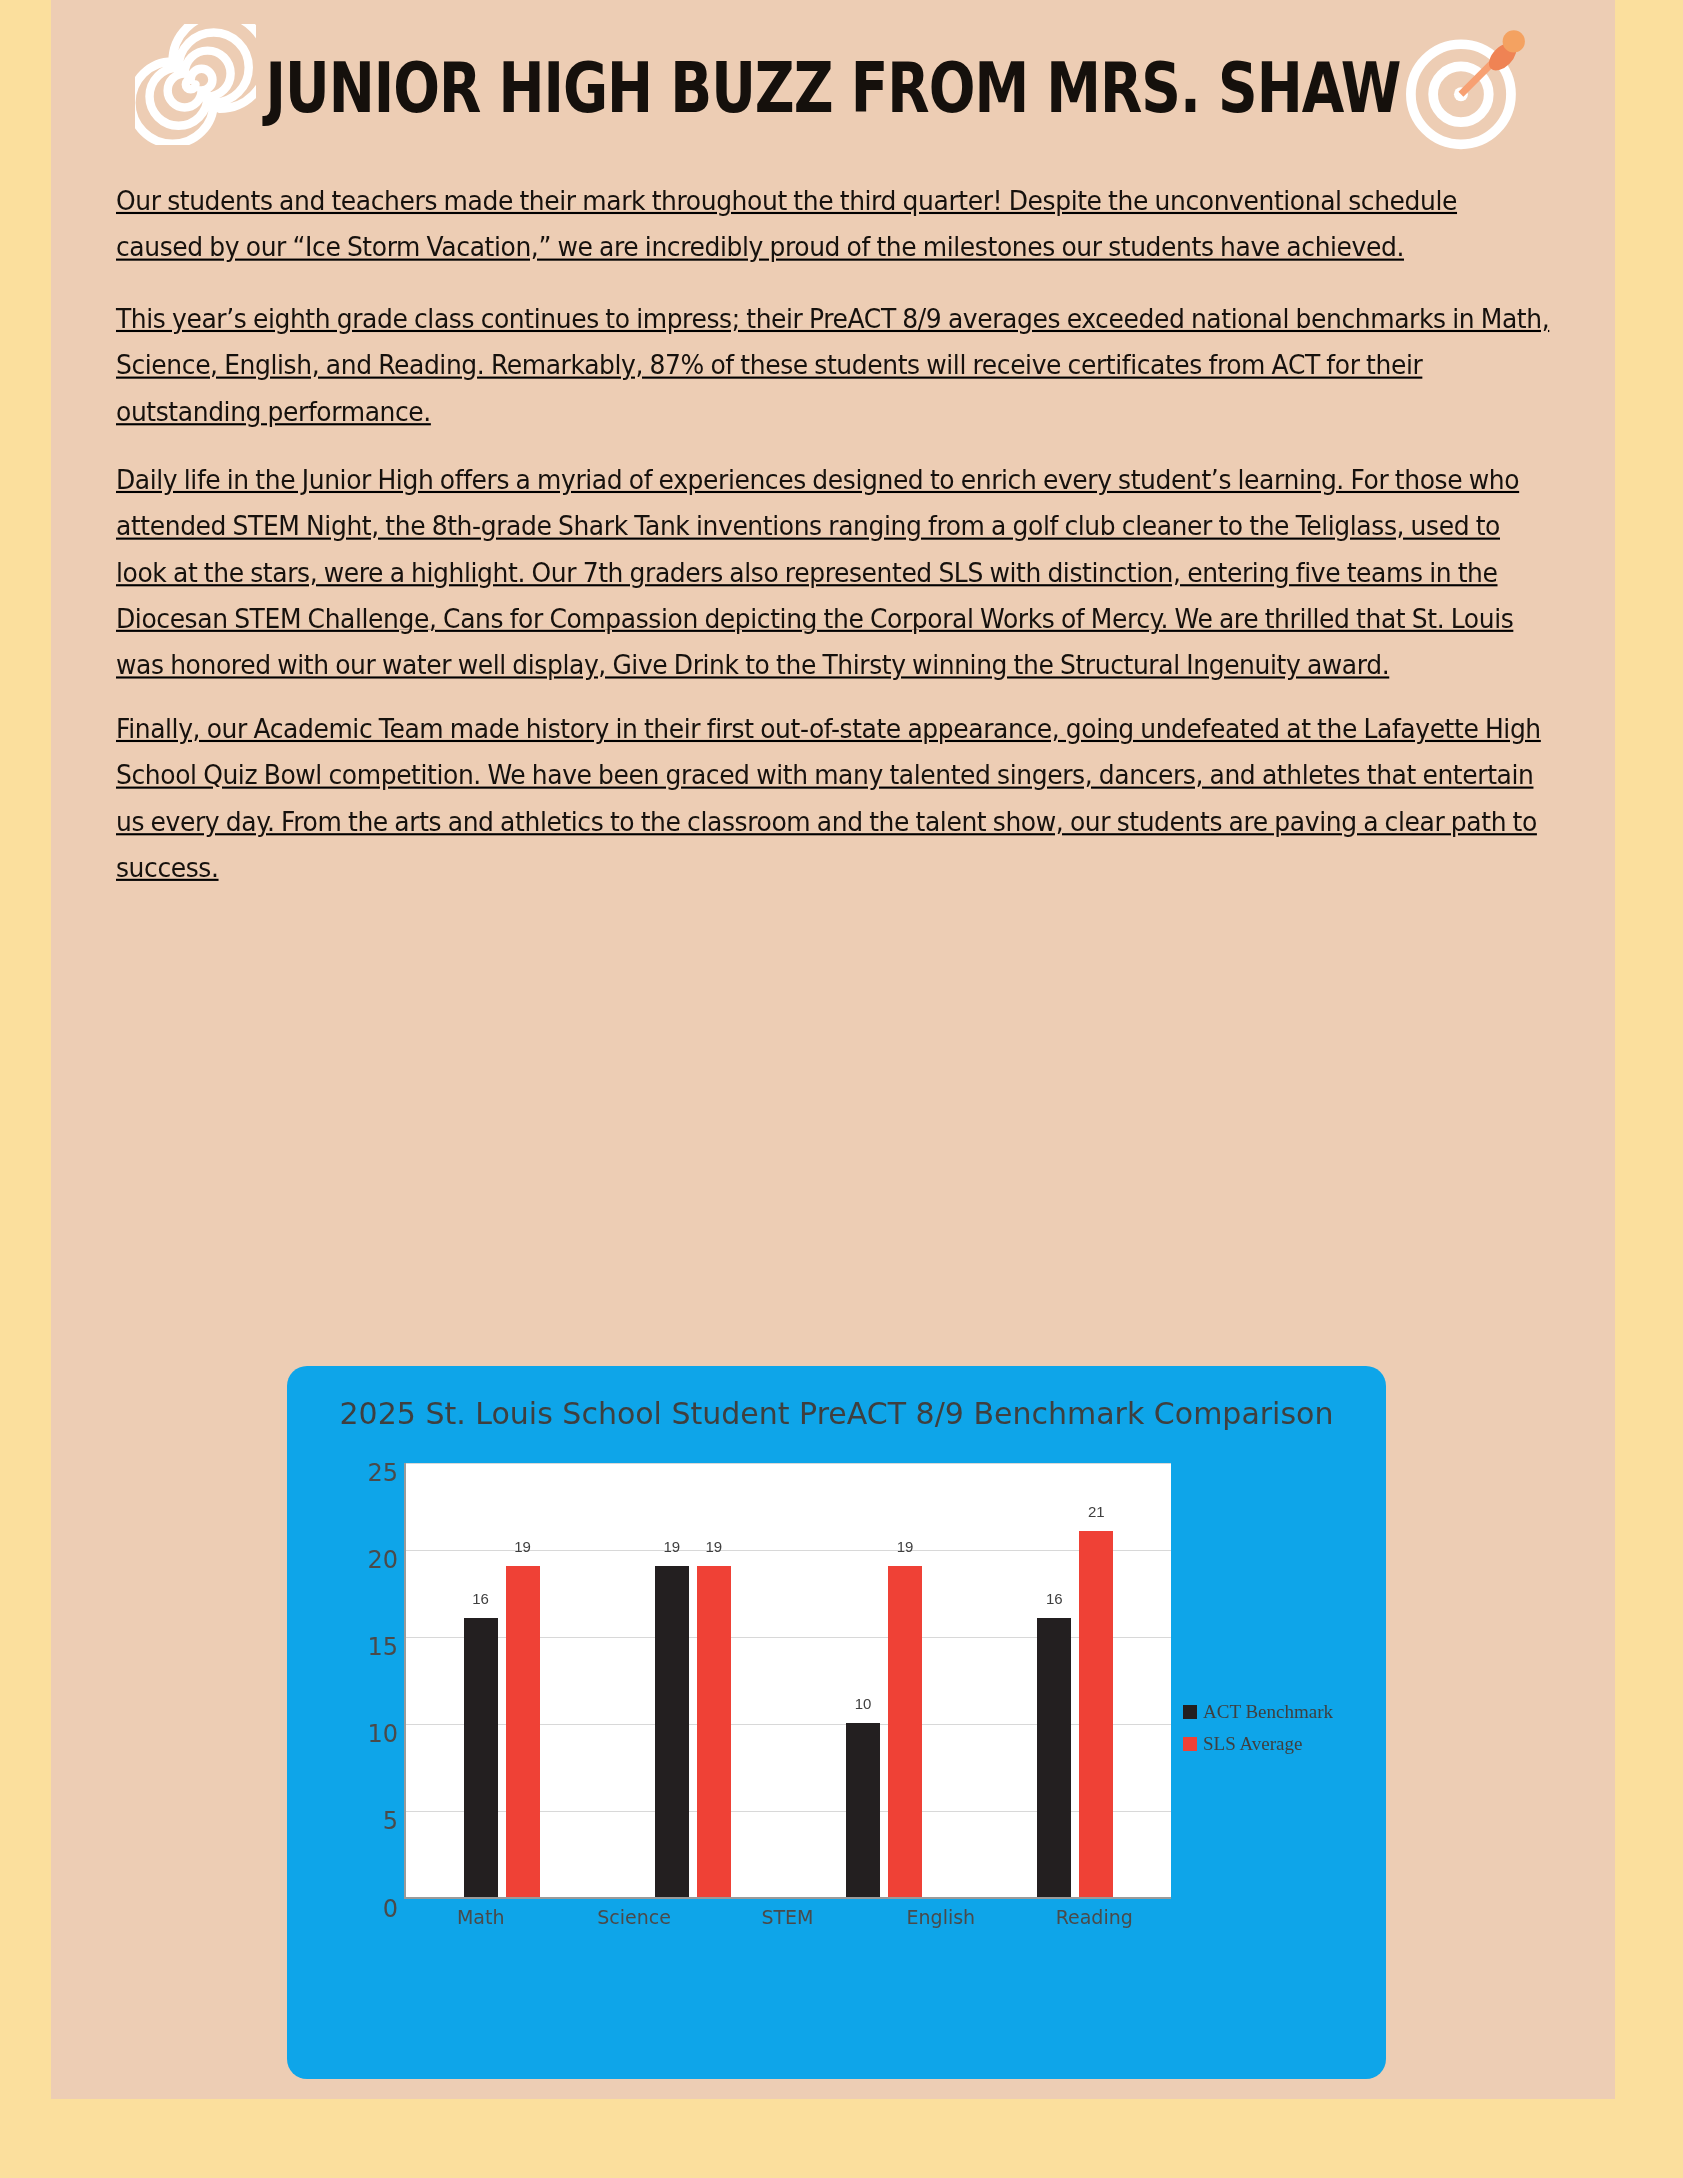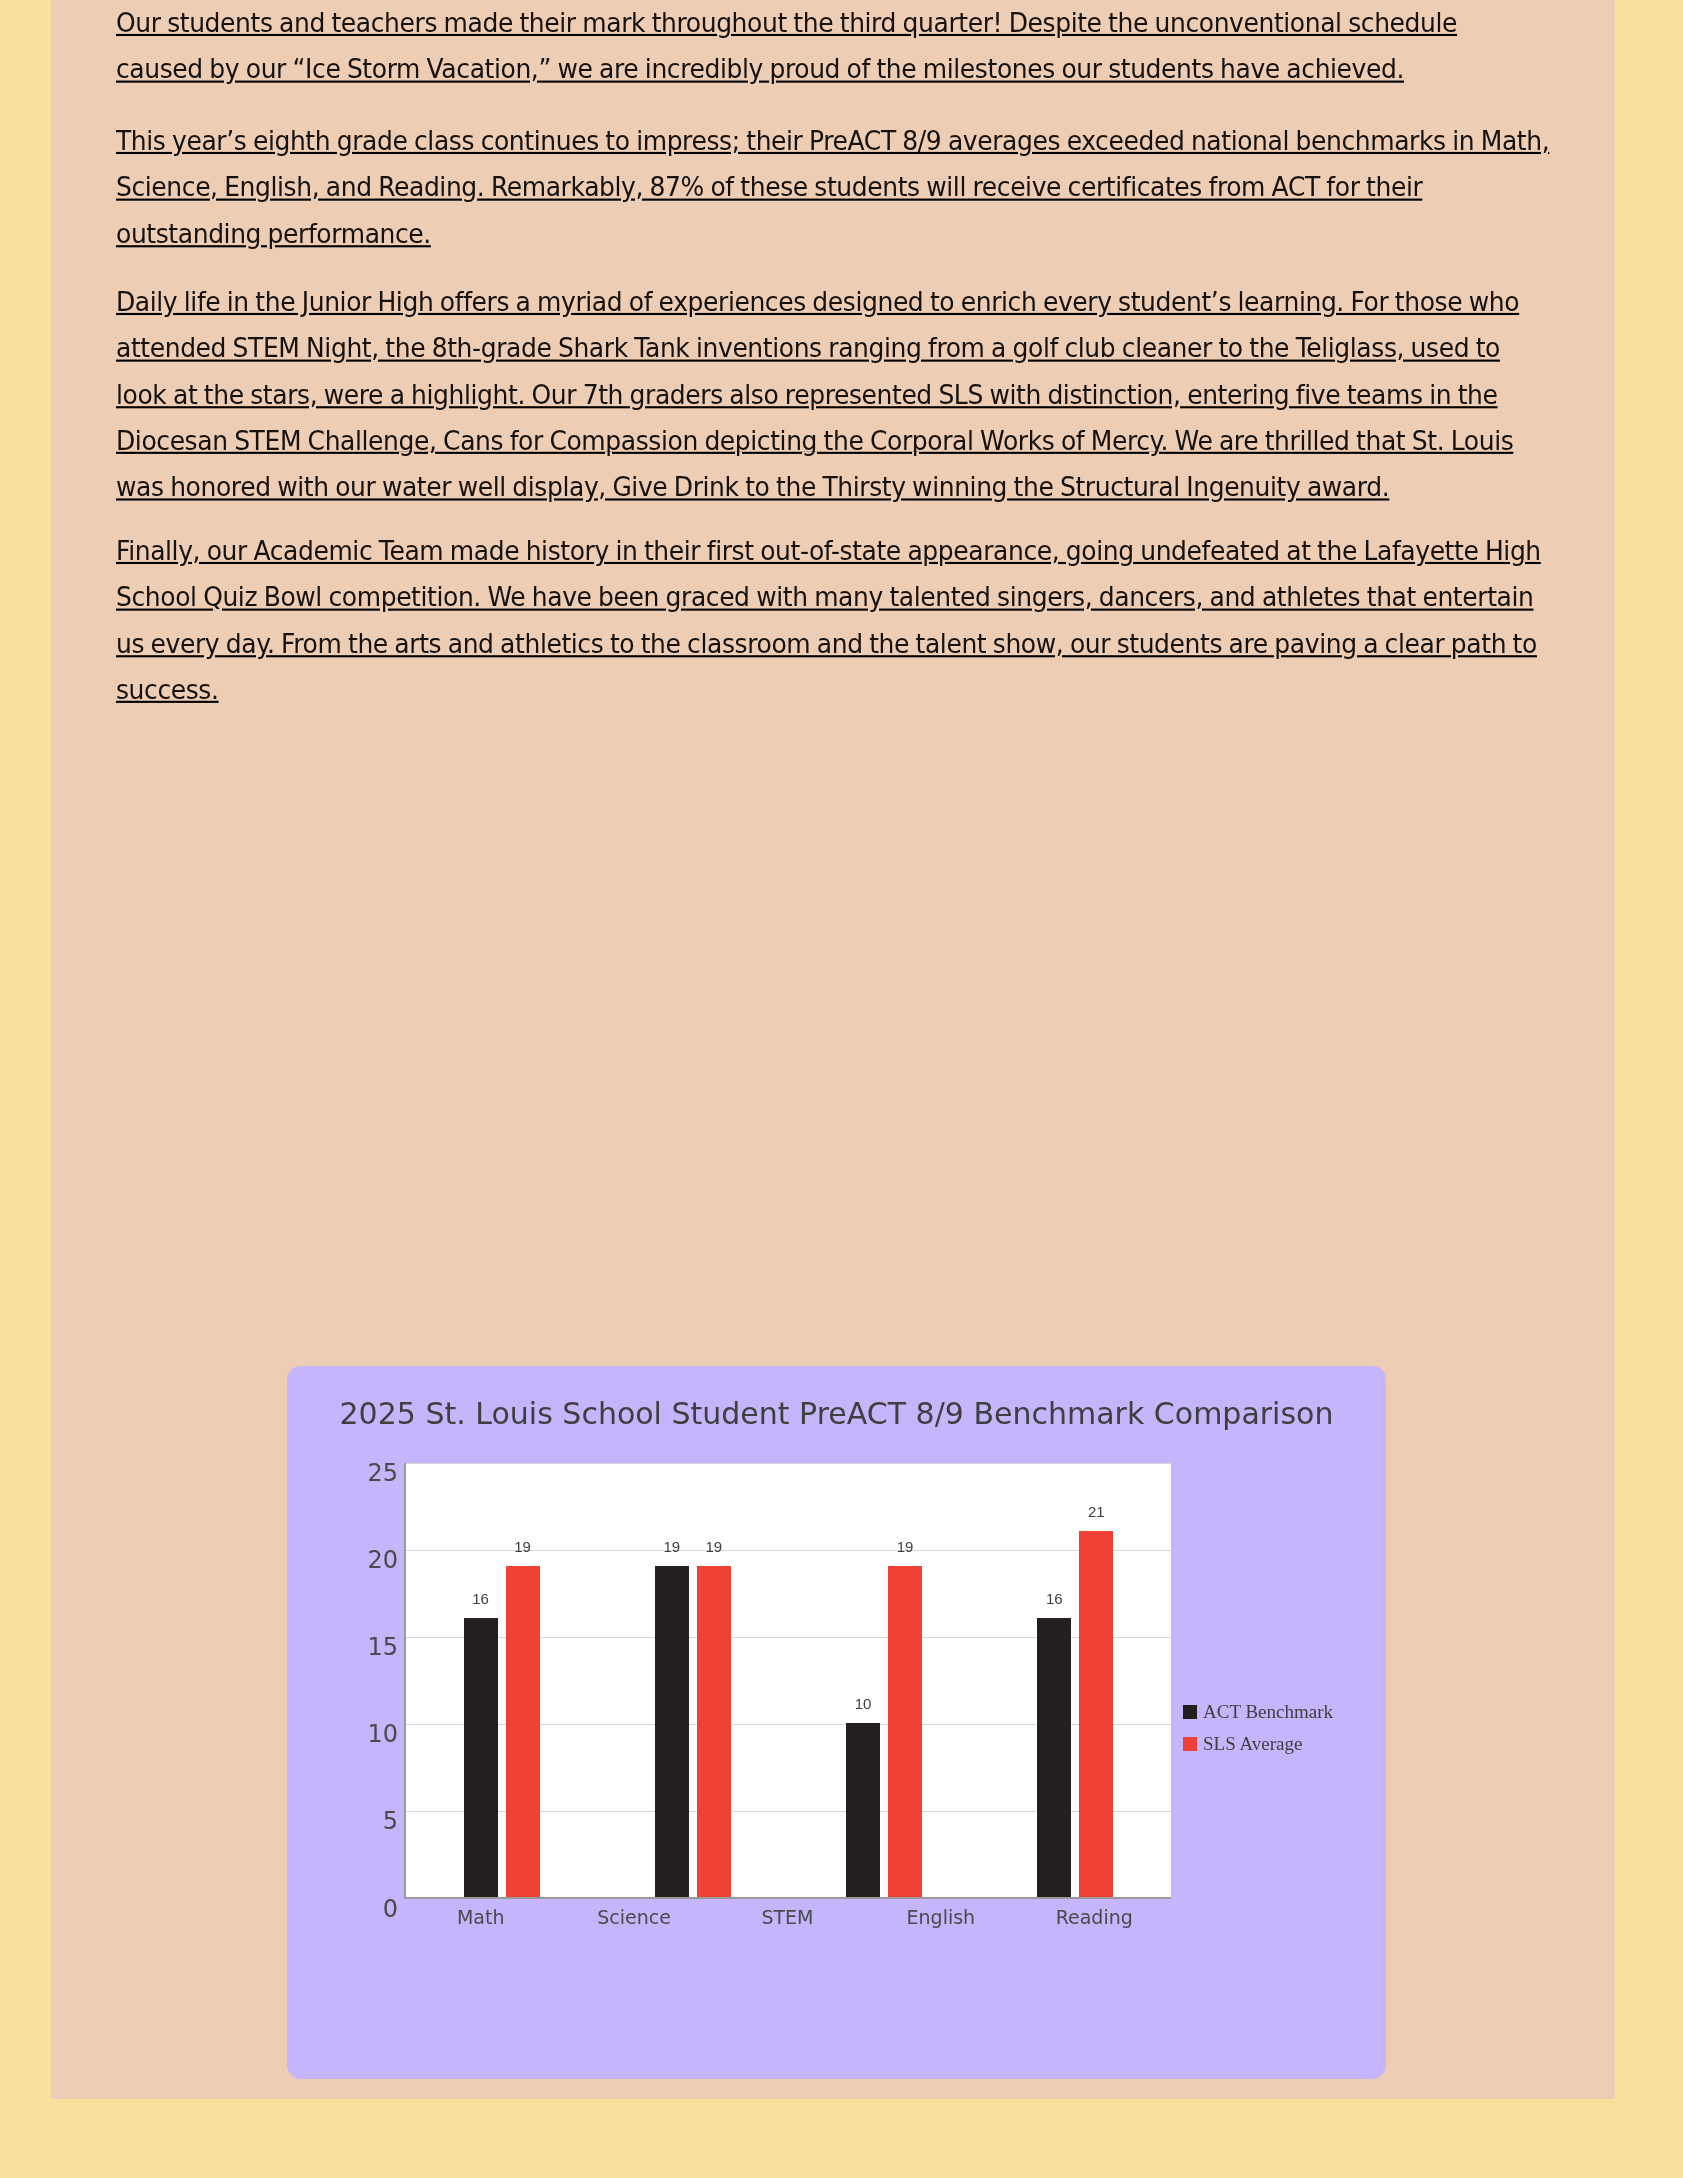--- a/index.html
+++ b/index.html
@@ -79,22 +79,22 @@
     transform: scaleY(1.06);
     transform-origin: left top;
   }
   
   .chart-card {
     position: absolute;
     left: 287px;
     top: 1366px;
     width: 1099px;
     height: 713px;
-    background: #c4b5fd;
-    border-radius: 14px;
+    background: #0ea5e9;
+    border-radius: 20px;
   }
   .chart-title {
     text-align: center;
     font-family: "DejaVu Sans", sans-serif;
     font-size: 30px;
     color: #3f3f3f;
     padding-top: 28px;
     line-height: 1.35;
   }
   .plot-wrap {
@@ -202,20 +202,36 @@
   .swatch { width: 14px; height: 14px; display: inline-block; }
   .swatch.benchmark { background: #231f20; }
   .swatch.sls { background: #ef4136; }
 </style>
 </head>
 <body>
 
 <div class="page">
   <div class="inner">
 
+    <div class="header">
+      <svg class="spiral-left" viewBox="0 0 100 100">
+        <path d="M50,50 m0,0 a4,4 0 1,1 -4,-4 a9,9 0 1,1 9,9 a14,14 0 1,1 -14,-14 a19,19 0 1,1 19,19 a24,24 0 1,1 -24,-24 a29,29 0 1,1 29,29 a34,34 0 1,1 -34,-34 a39,39 0 1,1 39,39" fill="none" stroke="#ffffff" stroke-width="7" stroke-linecap="round"></path>
+      </svg>
+
+      <div class="header-title">JUNIOR HIGH BUZZ FROM MRS. SHAW</div>
+
+      <svg class="target-right" viewBox="0 0 100 100">
+        <circle cx="46" cy="52" r="36" fill="none" stroke="#ffffff" stroke-width="7"></circle>
+        <circle cx="46" cy="52" r="20" fill="none" stroke="#ffffff" stroke-width="7"></circle>
+        <circle cx="46" cy="52" r="5" fill="#ffffff"></circle>
+        <line x1="46" y1="52" x2="80" y2="18" stroke="#f7a072" stroke-width="5"></line>
+        <ellipse cx="76" cy="25" rx="12" ry="7" fill="#ef8354" transform="rotate(-45 76 25)"></ellipse>
+        <circle cx="84" cy="14" r="8" fill="#f4a261"></circle>
+      </svg>
+    </div>
 
     <div class="body-copy">
       <p class="para"> Our students and teachers made their mark throughout the third quarter! Despite the unconventional schedule caused by our “Ice Storm Vacation,” we are incredibly proud of the milestones our students have achieved.</p>
       <p class="para">This year’s eighth grade class continues to impress; their PreACT 8/9 averages exceeded national benchmarks in Math, Science, English, and Reading. Remarkably, 87% of these students will receive certificates from ACT for their outstanding performance.</p>
       <p class="para">Daily life in the Junior High offers a myriad of experiences designed to enrich every student’s learning. For those who attended STEM Night, the 8th-grade Shark Tank inventions ranging from a golf club cleaner to the Teliglass, used to look at the stars, were a highlight. Our 7th graders also represented SLS with distinction, entering five teams in the Diocesan STEM Challenge, Cans for Compassion depicting the Corporal Works of Mercy. We are thrilled that St. Louis was honored with our water well display, Give Drink to the Thirsty winning the Structural Ingenuity award.</p>
       <p class="para">Finally, our Academic Team made history in their first out-of-state appearance, going undefeated at the Lafayette High School Quiz Bowl competition. We have been graced with many talented singers, dancers, and athletes that entertain us every day. From the arts and athletics to the classroom and the talent show, our students are paving a clear path to success.</p>
     </div>
   </div>
 
   <div class="chart-card">

